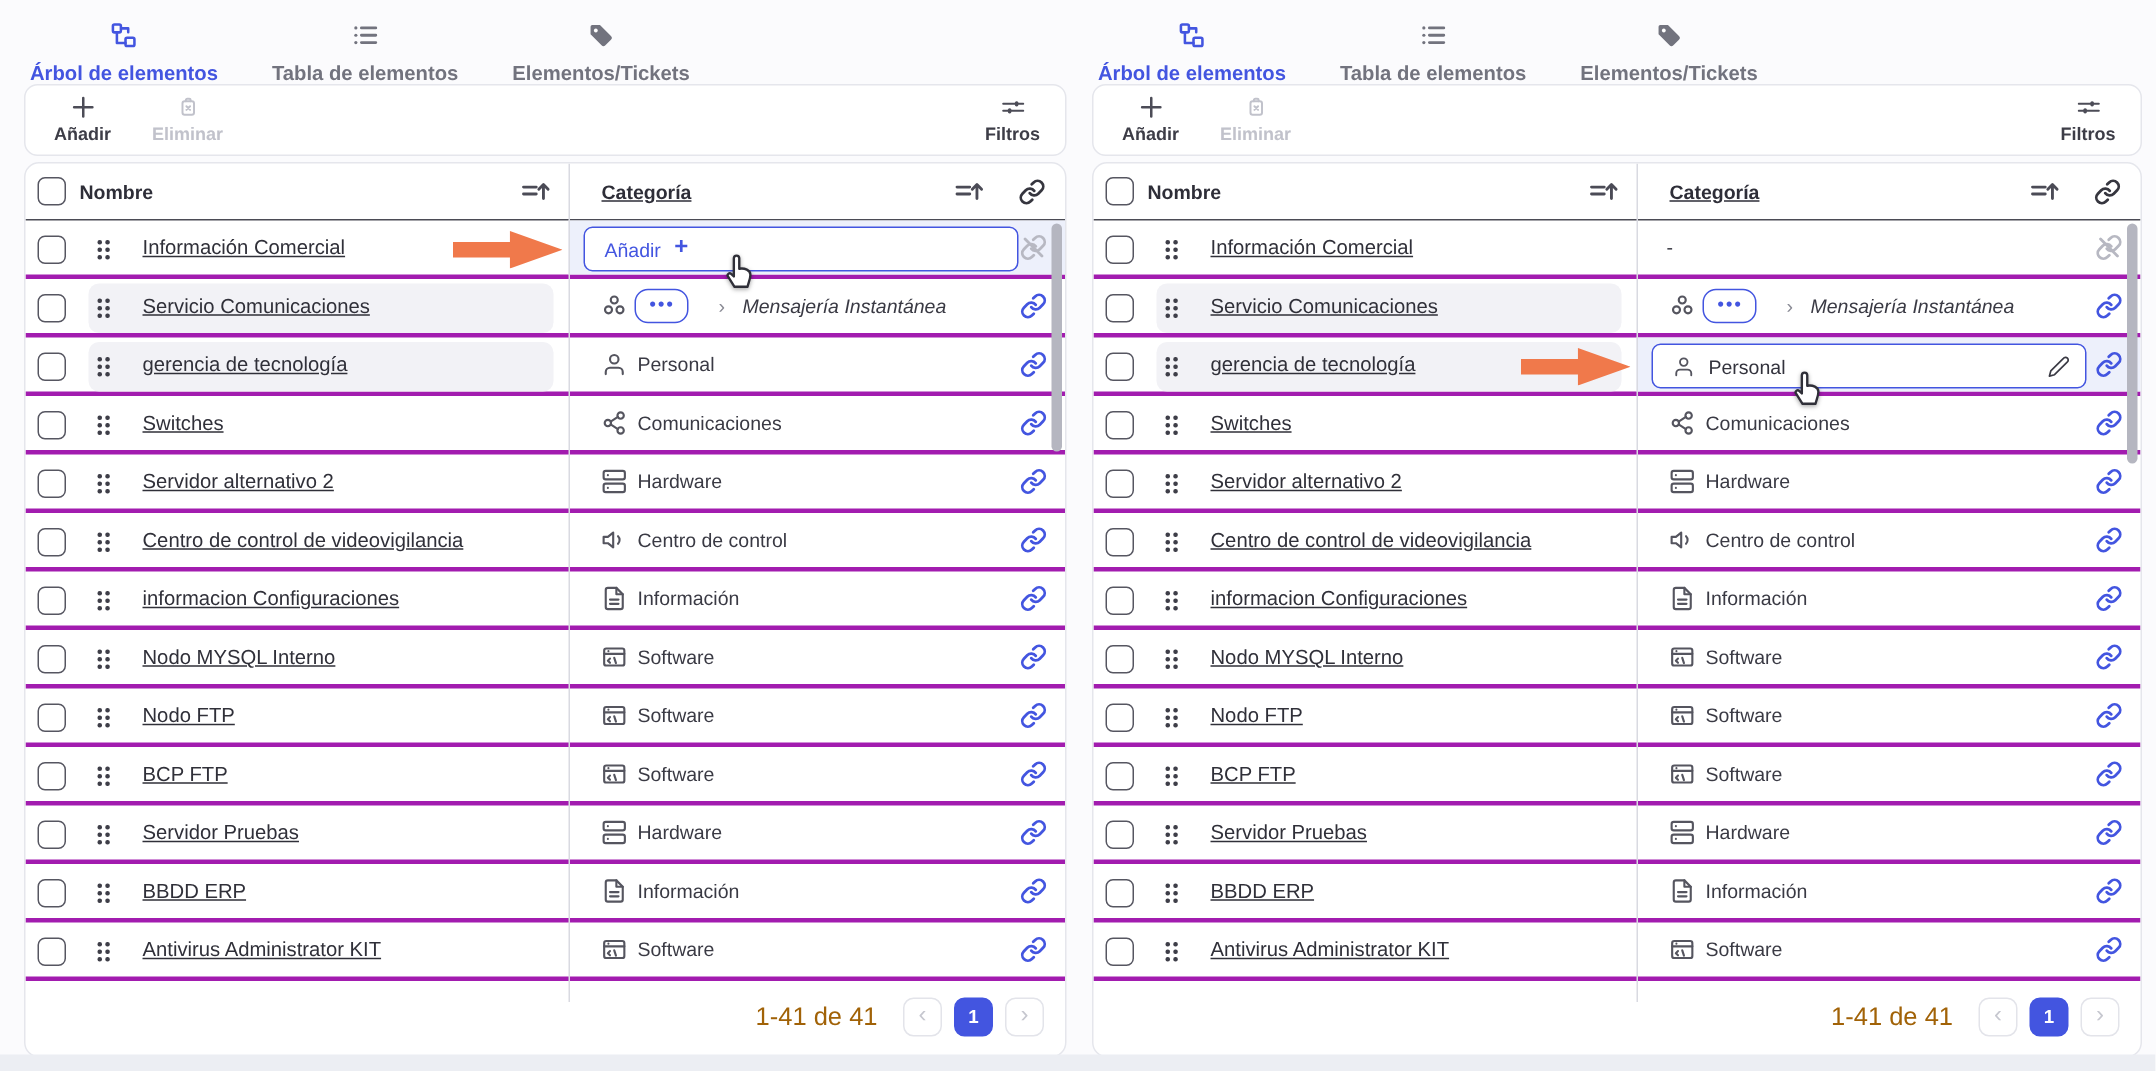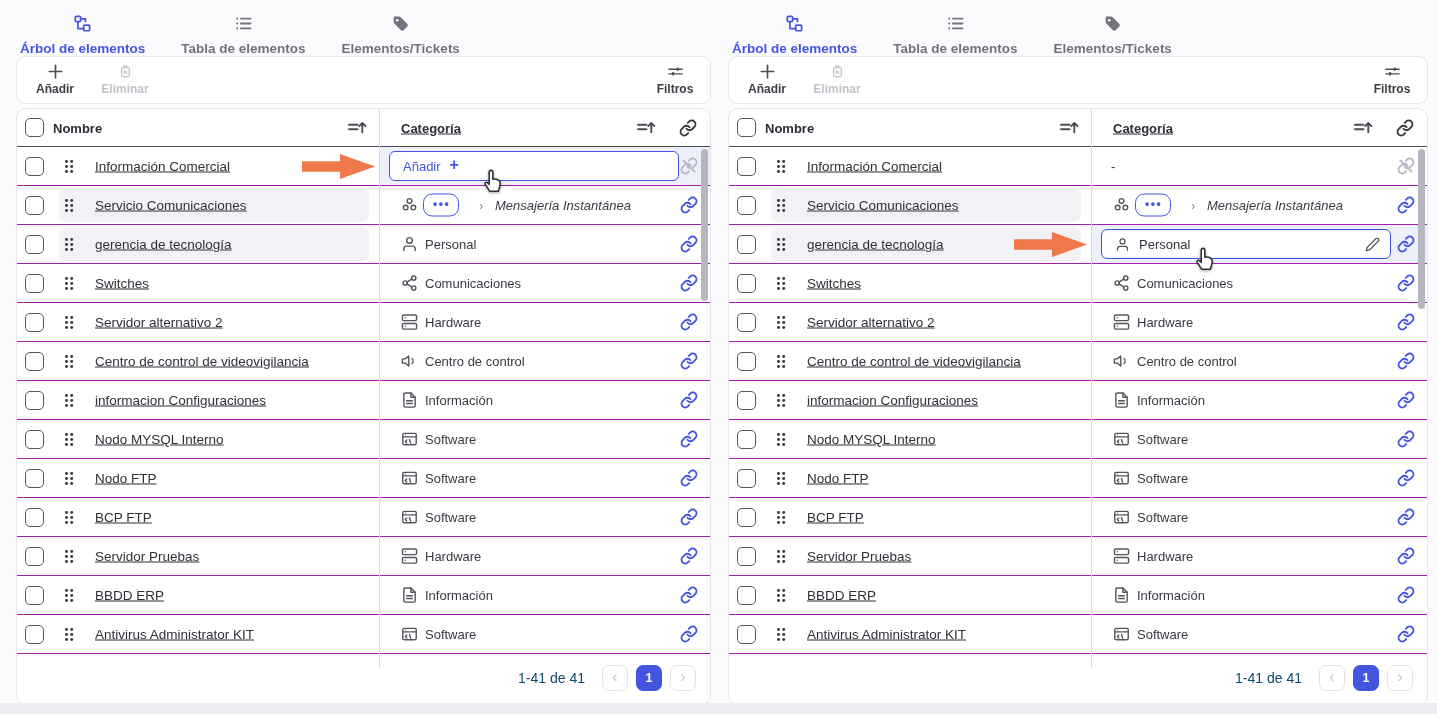--- a/index.html
+++ b/index.html
@@ -54,21 +54,21 @@
       background:#fff;box-sizing:border-box;cursor:pointer;z-index:3;}
   .thead .cb{top:9px;}
   .h-label-name{position:absolute;left:36px;top:50%;transform:translateY(-50%);}
   .h-label-cat{position:absolute;left:384px;top:50%;transform:translateY(-50%);text-decoration:underline;}
   .h-sort{position:absolute;top:10px;width:20px;height:17px;color:#4b4b56;cursor:pointer;}
   .h-sort-name{left:330px;}
   .h-sort-cat{right:54px;}
   .h-link{position:absolute;right:13px;top:10px;width:18px;height:18px;color:#36363f;}
 
   .rows{position:relative;}
-  .row{position:relative;height:39px;border-bottom:1px solid #a21caf;box-sizing:border-box;overflow:visible;}
+  .row{position:relative;height:39px;border-bottom:3px solid #a21caf;box-sizing:border-box;overflow:visible;}
   .row .cb{top:10px;}
   .hlbg{position:absolute;left:42px;top:2.5px;width:310px;height:33px;background:#f2f2f6;border-radius:7px;z-index:0;}
   .drag{position:absolute;left:48px;top:13px;z-index:1;cursor:grab;width:9px;height:14px;}
   .drag i{display:block;width:2.8px;height:2.8px;border-radius:50%;background:#3e3e48;
           box-shadow:0 5px 0 #3e3e48,0 10px 0 #3e3e48,5.2px 0 0 #3e3e48,5.2px 5px 0 #3e3e48,5.2px 10px 0 #3e3e48;}
   .namelink{position:absolute;left:78px;top:50%;transform:translateY(-50%);font-size:13.5px;color:#303039;
             text-decoration:underline;cursor:pointer;white-space:nowrap;z-index:1;}
   .catcell{position:absolute;left:362px;top:0;right:0;height:100%;z-index:1;}
   .cicon{position:absolute;left:22px;top:50%;transform:translateY(-50%);width:17px;height:17px;color:#55555f;}
   .ctext{position:absolute;left:46px;top:50%;transform:translateY(-50%);font-size:13px;color:#3a3a44;white-space:nowrap;}
@@ -93,21 +93,21 @@
   .pencil{width:15px;height:15px;color:#3a3a44;cursor:pointer;}
 
   .point-arrow{position:absolute;left:285px;top:5px;width:73px;height:29px;background:var(--orange);
      clip-path:polygon(0 32%,52% 32%,52% 7%,100% 50%,52% 93%,52% 68%,0 68%);
      filter:drop-shadow(0 2px 2px rgba(0,0,0,.28));z-index:4;}
   .cursor-hand{position:absolute;left:462px;top:20px;width:27px;height:27px;z-index:5;
      filter:drop-shadow(0 1px 1.5px rgba(0,0,0,.35));}
 
   .tfoot{position:absolute;left:0;right:0;bottom:0;height:52px;display:flex;align-items:center;
          justify-content:flex-end;padding-right:14px;gap:8px;box-sizing:border-box;}
-  .range{font-size:14px;color:#0c4a6e;margin-right:9px;}
+  .range{font-size:17px;color:#a16207;margin-right:9px;}
   .pgbtn{width:26px;height:26px;border:1px solid #e3e4ea;border-radius:7px;display:flex;align-items:center;
          justify-content:center;color:#c6c7cf;font-size:16px;cursor:pointer;background:#fff;box-sizing:border-box;
          padding-bottom:2px;}
   .pgbtn.active{background:var(--accent);border-color:var(--accent);color:#fff;font-size:12.5px;
          font-weight:700;padding-bottom:0;}
   .scrollthumb{position:absolute;right:2px;top:40px;width:7px;border-radius:4px;background:#b5b6c0;z-index:6;cursor:grab;}
   #panel-left .scrollthumb{height:152px;}
   #panel-right .scrollthumb{height:160px;}
 </style>
 </head>

